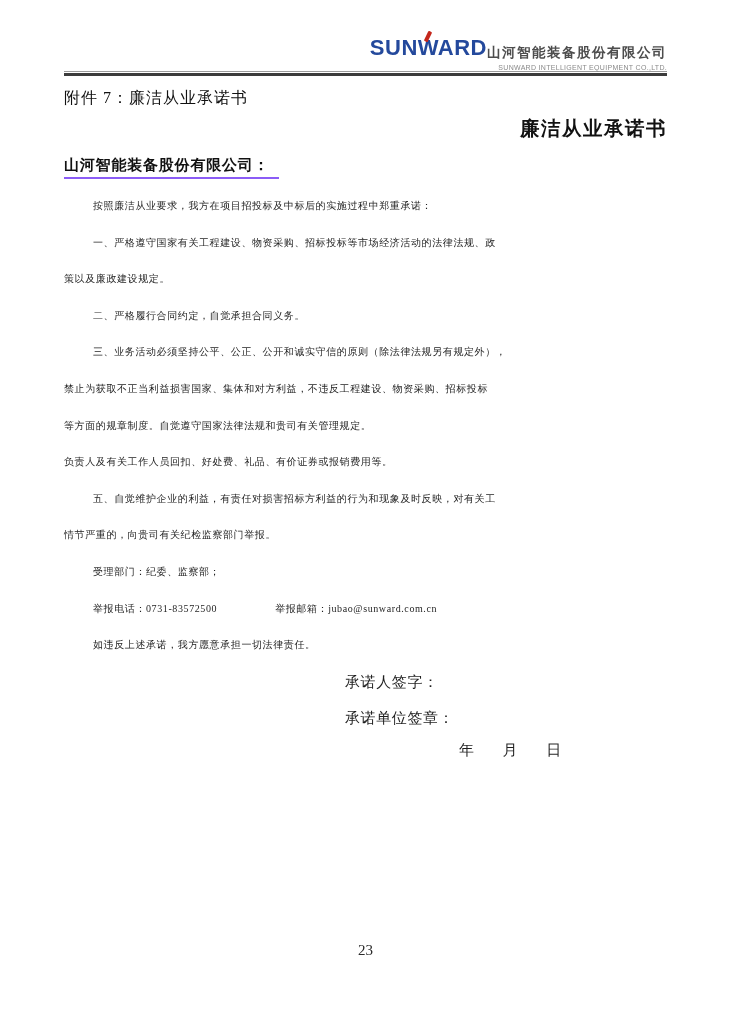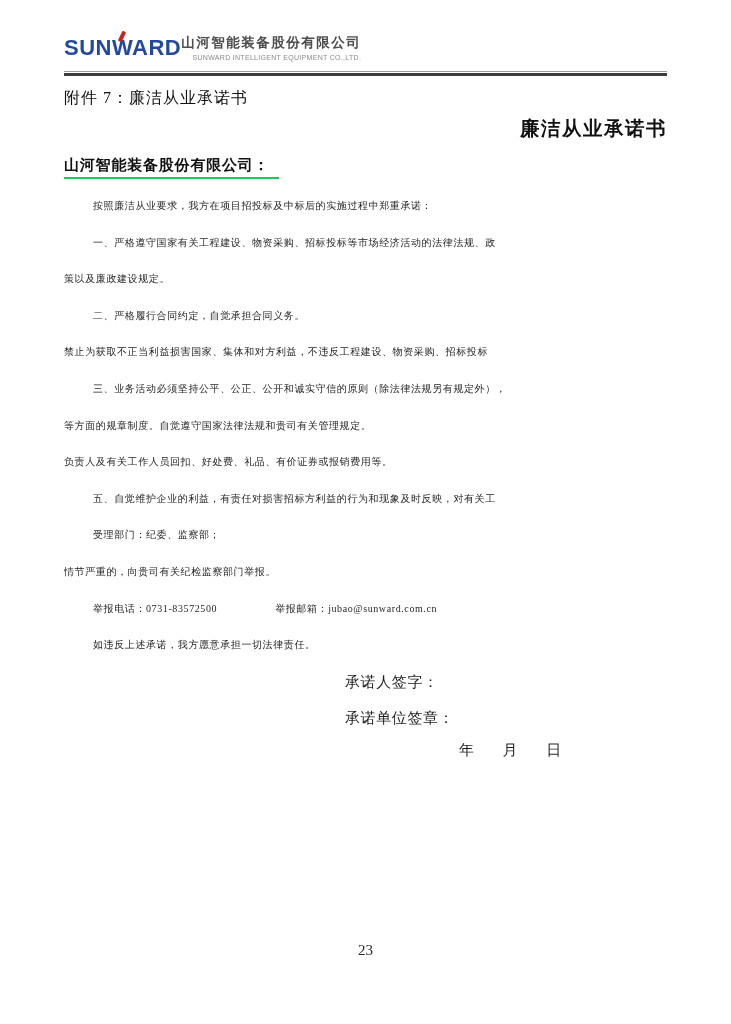--- a/index.html
+++ b/index.html
@@ -16,21 +16,21 @@
     box-sizing: border-box;
     padding: 34px 64px 0 64px;
     font-family: "Liberation Serif", "DejaVu Serif", serif;
     color: #1f1f1f;
     overflow: hidden;
   }
 
   
   .letterhead {
     display: flex;
-    justify-content: flex-start;
+    justify-content: flex-end;
     align-items: flex-start;
     height: 32px;
   }
   .logo {
     position: relative;
     display: inline-block;
     font-family: "Liberation Sans", "DejaVu Sans", sans-serif;
     font-weight: 800;
     font-size: 22px;
     line-height: 24px;
@@ -43,21 +43,21 @@
     left: 56px;
     top: -5px;
     width: 4px;
     height: 11px;
     background: #c4271c;
     border-radius: 1px;
     transform: rotate(26deg);
   }
   .company-block {
     text-align: right;
-    margin-top: 1px;
+    margin-top: 11px;
   }
   .company-cn {
     font-family: "Liberation Sans", "DejaVu Sans", sans-serif;
     font-weight: 700;
     font-size: 13.5px;
     line-height: 16px;
     letter-spacing: 1.5px;
     color: #4d4d4d;
   }
   .company-en {
@@ -96,21 +96,21 @@
   .salutation-row {
     margin-top: 15px;
     font-size: 15px;
     line-height: 19px;
   }
   .salutation {
     display: inline-block;
     font-weight: 700;
     letter-spacing: 0.8px;
     color: #111111;
-    border-bottom: 2px solid #22c55e;
+    border-bottom: 2px solid #8b5cf6;
     padding: 0 10px 2px 0;
   }
 
   
   .body-text {
     margin-top: 9px;
     font-size: 10px;
     letter-spacing: 0.6px;
   }
   .line {
@@ -180,27 +180,27 @@
   <div class="doc-title">廉洁从业承诺书</div>
   <div class="salutation-row">
     <span class="salutation">山河智能装备股份有限公司：</span>
   </div>
 
   <div class="body-text">
     <div class="line indent">按照廉洁从业要求，我方在项目招投标及中标后的实施过程中郑重承诺：</div>
     <div class="line indent">一、严格遵守国家有关工程建设、物资采购、招标投标等市场经济活动的法律法规、政</div>
     <div class="line">策以及廉政建设规定。</div>
     <div class="line indent">二、严格履行合同约定，自觉承担合同义务。</div>
+    <div class="line indent">三、业务活动必须坚持公平、公正、公开和诚实守信的原则（除法律法规另有规定外），</div>
     <div class="line">禁止为获取不正当利益损害国家、集体和对方利益，不违反工程建设、物资采购、招标投标</div>
-    <div class="line indent">三、业务活动必须坚持公平、公正、公开和诚实守信的原则（除法律法规另有规定外），</div>
     <div class="line">等方面的规章制度。自觉遵守国家法律法规和贵司有关管理规定。</div>
     <div class="line">负责人及有关工作人员回扣、好处费、礼品、有价证券或报销费用等。</div>
     <div class="line indent">五、自觉维护企业的利益，有责任对损害招标方利益的行为和现象及时反映，对有关工</div>
+    <div class="line">情节严重的，向贵司有关纪检监察部门举报。</div>
     <div class="line indent">受理部门：纪委、监察部；</div>
-    <div class="line">情节严重的，向贵司有关纪检监察部门举报。</div>
 
     <div class="line indent">
       <span>举报电话：</span><span>0731-83572500</span><span class="report-gap"></span><span>举报邮箱：</span><span>jubao@sunward.com.cn</span>
     </div>
 
     <div class="line indent">如违反上述承诺，我方愿意承担一切法律责任。</div>
   </div>
 
   <div class="signature-block">
     <div class="sig-line">承诺人签字：</div>

